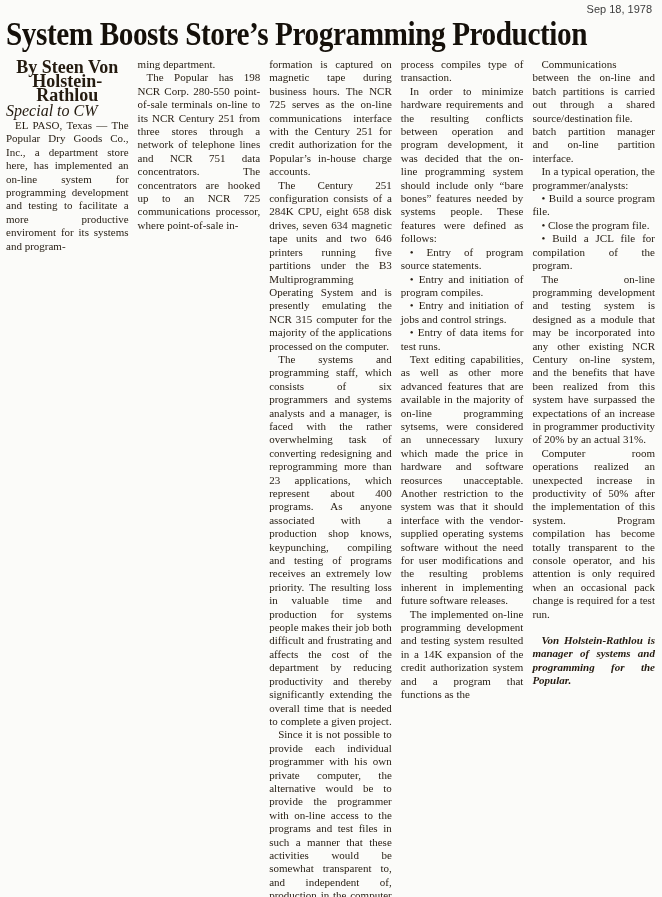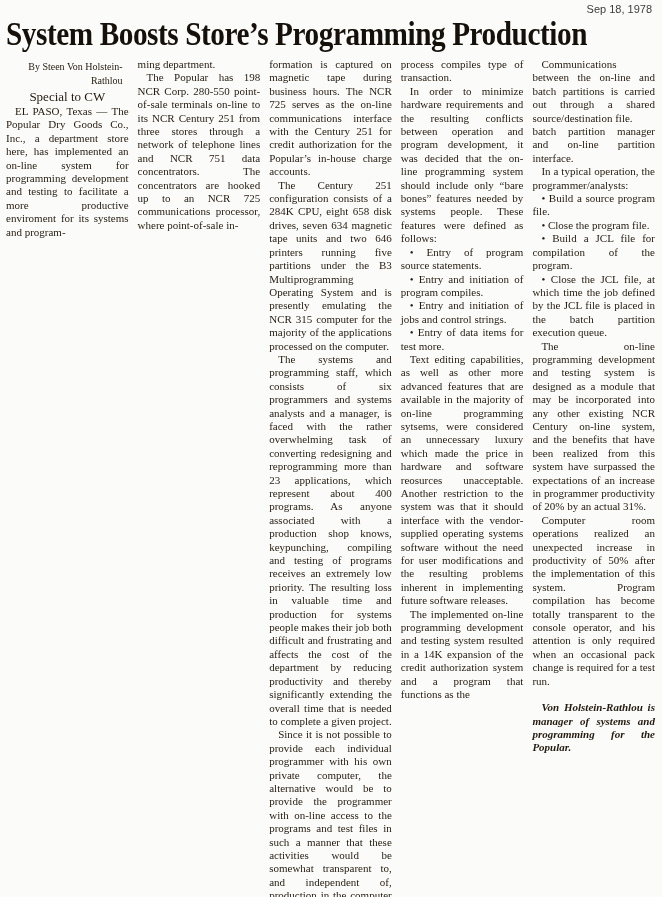--- a/index.html
+++ b/index.html
@@ -42,32 +42,32 @@
     min-width:0;
     font-size:11px;
     line-height:13.4px;
     text-align:justify;
     color:#241b10;
   }
   .p { margin:0; text-indent:9px; }
   .p.cont { text-indent:0; }
   .byline {
     margin:2px 6px 0 6px;
-    text-align:right;
-    font-weight:normal;
-    font-size:10px;
+    text-align:center;
+    font-weight:bold;
+    font-size:18px;
     line-height:14px;
     text-indent:0;
   }
   .special {
     margin:2px 0 2px 0;
-    text-align:center;
-    font-size:13px;
+    font-size:16px;
     line-height:13px;
     text-indent:0;
+    font-style:italic;
   }
   .sig {
     margin-top:13px;
     font-style:italic;
     font-weight:bold;
   }
 </style>
 </head>
 <body>
 
@@ -97,32 +97,31 @@
       <p class="p">Since it is not possible to provide each individual programmer with his own private computer, the alternative would be to provide the programmer with on-line access to the programs and test files in such a manner that these activities would be somewhat transparent to, and independent of, production in the computer room.</p>
 
     </div>
 
     <div class="col">
       <p class="p cont">process compiles type of transaction.</p>
       <p class="p">In order to minimize hardware requirements and the resulting conflicts between operation and program development, it was decided that the on-line programming system should include only “bare bones” features needed by systems people. These features were defined as follows:</p>
       <p class="p">• Entry of program source statements.</p>
       <p class="p">• Entry and initiation of program compiles.</p>
       <p class="p">• Entry and initiation of jobs and control strings.</p>
-      <p class="p">• Entry of data items for test more.</p>
+      <p class="p">• Entry of data items for test runs.</p>
       <p class="p">Text editing capabilities, as well as other more advanced features that are available in the majority of on-line programming sytsems, were considered an unnecessary luxury which made the price in hardware and software reosurces unacceptable. Another restriction to the system was that it should interface with the vendor-supplied operating systems software without the need for user modifications and the resulting problems inherent in implementing future software releases.</p>
       <p class="p">The implemented on-line programming development and testing system resulted in a 14K expansion of the credit authorization system and a program that functions as the</p>
     </div>
 
     <div class="col">
       <p class="p">Communications between the on-line and batch partitions is carried out through a shared source/destination file.</p>
       <p class="p cont">batch partition manager and on-line partition interface.</p>
       <p class="p">In a typical operation, the programmer/analysts:</p>
       <p class="p">• Build a source program file.</p>
       <p class="p">• Close the program file.</p>
       <p class="p">• Build a JCL file for compilation of the program.</p>
-      <p class="p">• Close the JCL file, at which time the job defined by the JCL file is placed in the batch partition execution queue.</p>
       <p class="p">The on-line programming development and testing system is designed as a module that may be incorporated into any other existing NCR Century on-line system, and the benefits that have been realized from this system have surpassed the expectations of an increase in programmer productivity of 20% by an actual 31%.</p>
       <p class="p">Computer room operations realized an unexpected increase in productivity of 50% after the implementation of this system. Program compilation has become totally transparent to the console operator, and his attention is only required when an occasional pack change is required for a test run.</p>
       <p class="p sig">Von Holstein-Rathlou is manager of systems and programming for the Popular.</p>
     </div>
 
   </div>
 </div>
 
 </body></html>

